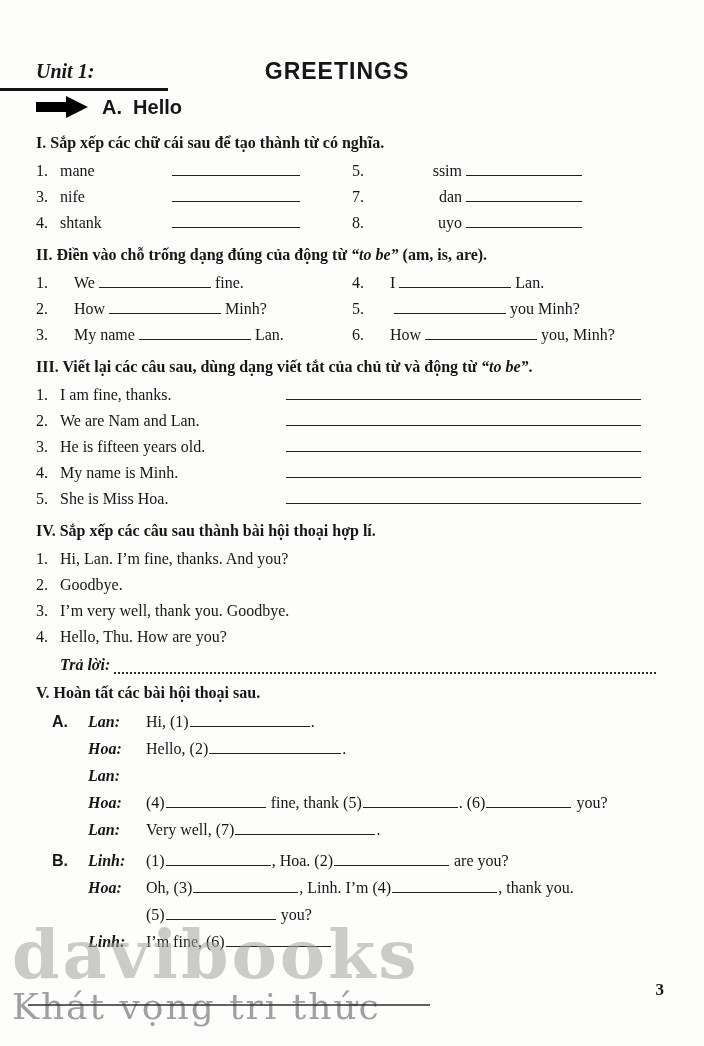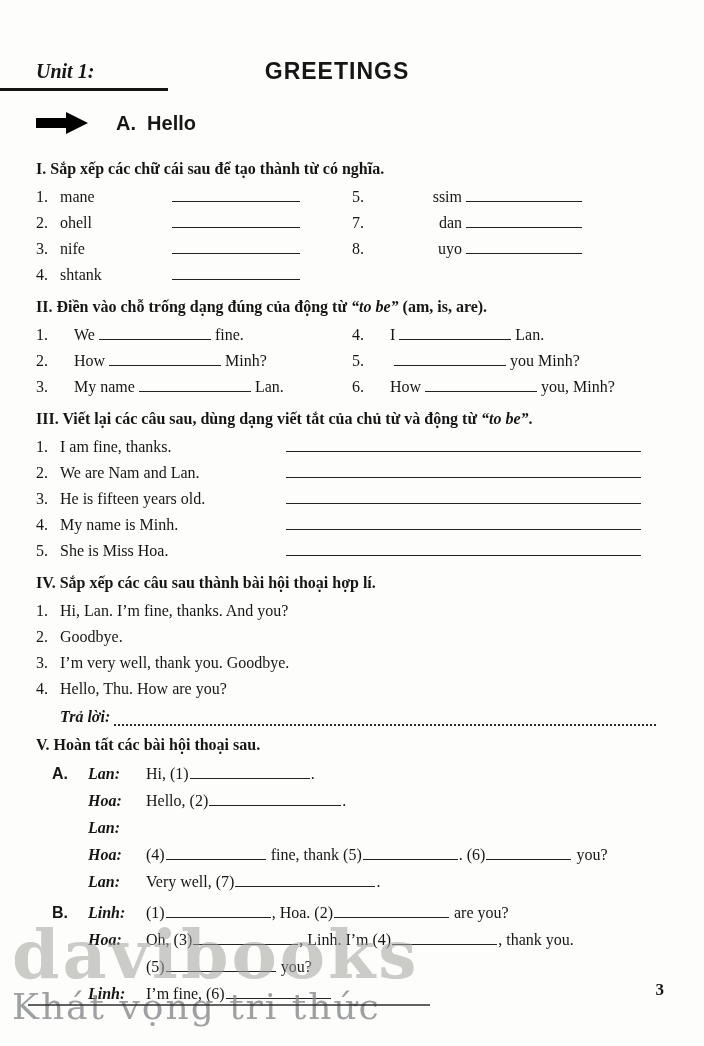--- a/index.html
+++ b/index.html
@@ -6,34 +6,34 @@
   * { box-sizing: border-box; }
   html,body { margin:0; padding:0; background:#ffffff; }
   .page {
     position:relative; width:704px; height:1046px; overflow:hidden;
     background:#fdfdfb; color:#161616;
     font-family:"Liberation Serif","DejaVu Serif",serif; font-size:16px;
   }
   .content { position:absolute; inset:0; padding:58px 36px 0 36px; }
 
   
-  .hdr { position:relative; height:34px; margin-bottom:16px; }
+  .hdr { position:relative; height:34px; }
   .unit-label {
     position:absolute; left:0; top:2px;
     font-weight:700; font-style:italic; font-size:20px;
   }
   .unit-underline { position:absolute; left:-36px; top:30px; width:168px; height:3px; background:#141414; }
   .page-title {
     position:absolute; left:0; right:30px; top:0; margin:0; text-align:center;
     font-family:"Liberation Sans","DejaVu Sans",sans-serif;
     font-weight:700; font-size:23px; letter-spacing:1px;
   }
 
   
-  .lesson { display:flex; align-items:center; gap:28px; height:30px; margin-bottom:20px; }
+  .lesson { display:flex; align-items:center; gap:14px; height:30px; margin-bottom:10px; }
   .lesson-h { margin:0; font-family:"Liberation Sans","DejaVu Sans",sans-serif; font-size:20px; font-weight:700; white-space:pre; }
   .arrow { display:flex; align-items:center; }
 
   
   .sh { font-weight:700; line-height:22px; margin:8px 0 4px 0; }
   .sh em { font-style:italic; }
 
   .row { line-height:26px; }
   .num  { display:inline-block; width:24px; }
   .num2 { display:inline-block; width:38px; }
@@ -89,21 +89,20 @@
             <polygon points="0,7 30,7 30,1 52,12 30,23 30,17 0,17" fill="#000"></polygon>
           </svg>
       </span>
       <h2 class="lesson-h">A.  Hello</h2>
     </div>
 
     <div class="sh">I. Sắp xếp các chữ cái sau để tạo thành từ có nghĩa.</div>
     <div class="two-col s1">
       <div class="col">
         <div class="row"><span class="num">1.</span><span class="word">mane</span><span class="blank" style="width:128px"></span></div>
-        <div class="row"><span class="num">2.</span><span class="word">ohell</span><span class="blank" style="width:128px"></span></div>
         <div class="row"><span class="num">3.</span><span class="word">nife</span><span class="blank" style="width:128px"></span></div>
         <div class="row"><span class="num">4.</span><span class="word">shtank</span><span class="blank" style="width:128px"></span></div>
       </div>
       <div class="col col-r">
         <div class="row"><span class="num">5.</span><span class="word">ssim</span><span class="blank" style="width:116px"></span></div>
         <div class="row"><span class="num">7.</span><span class="word">dan</span><span class="blank" style="width:116px"></span></div>
         <div class="row"><span class="num">8.</span><span class="word">uyo</span><span class="blank" style="width:116px"></span></div>
       </div>
     </div>
 

